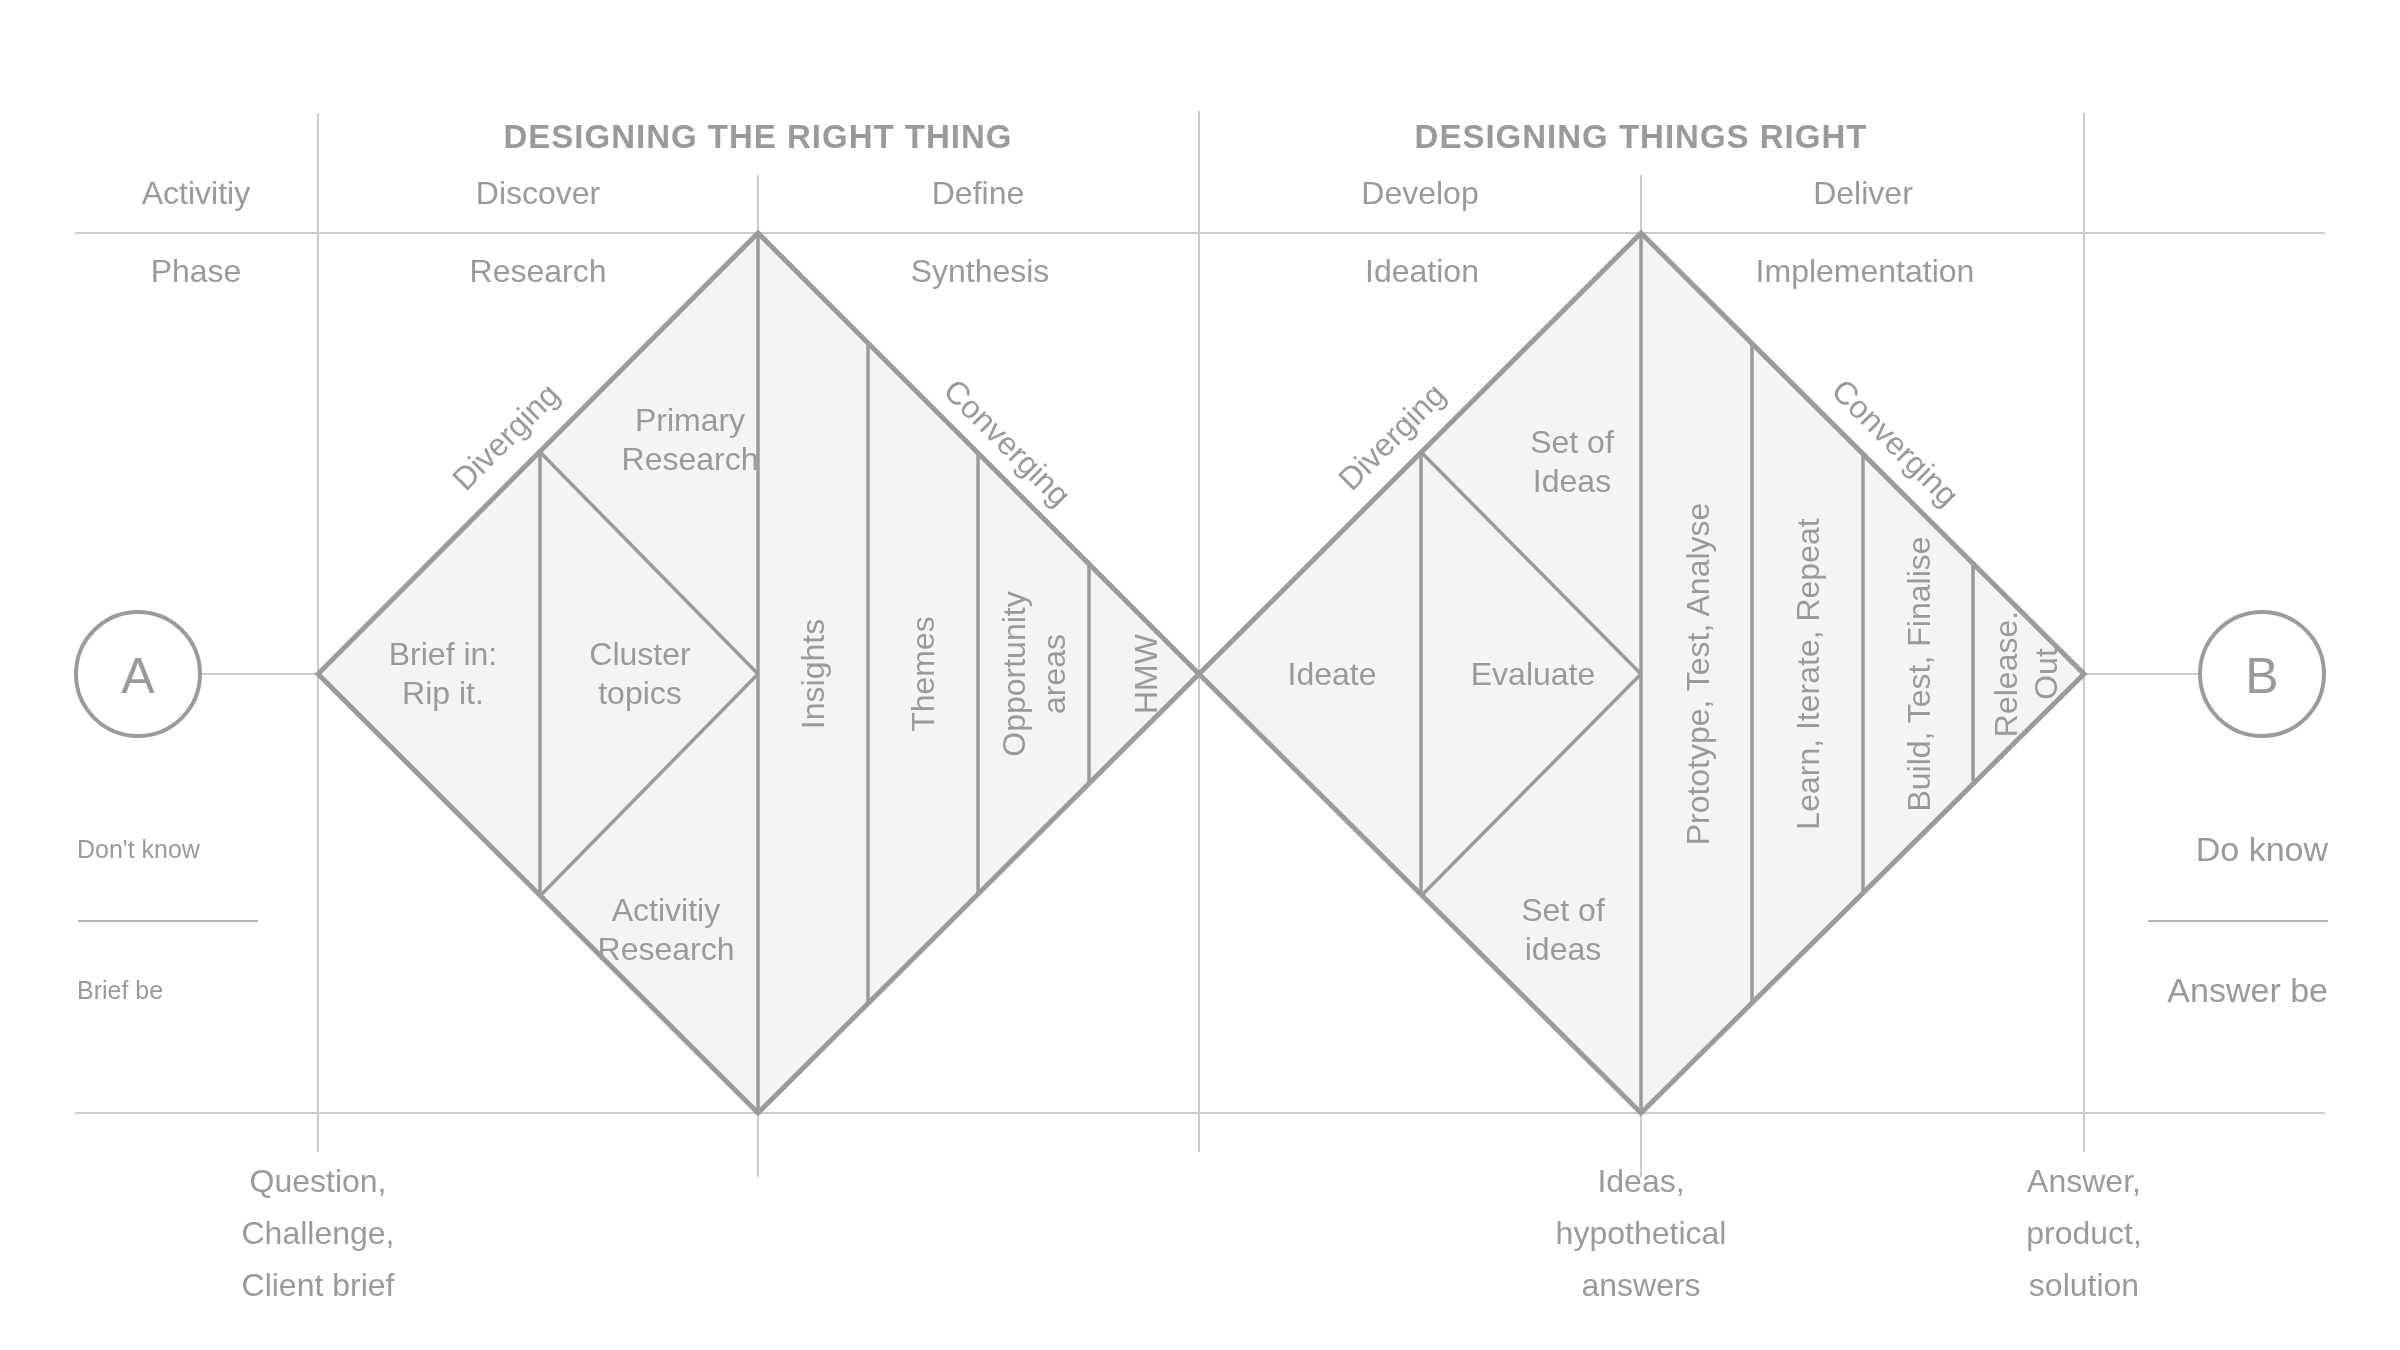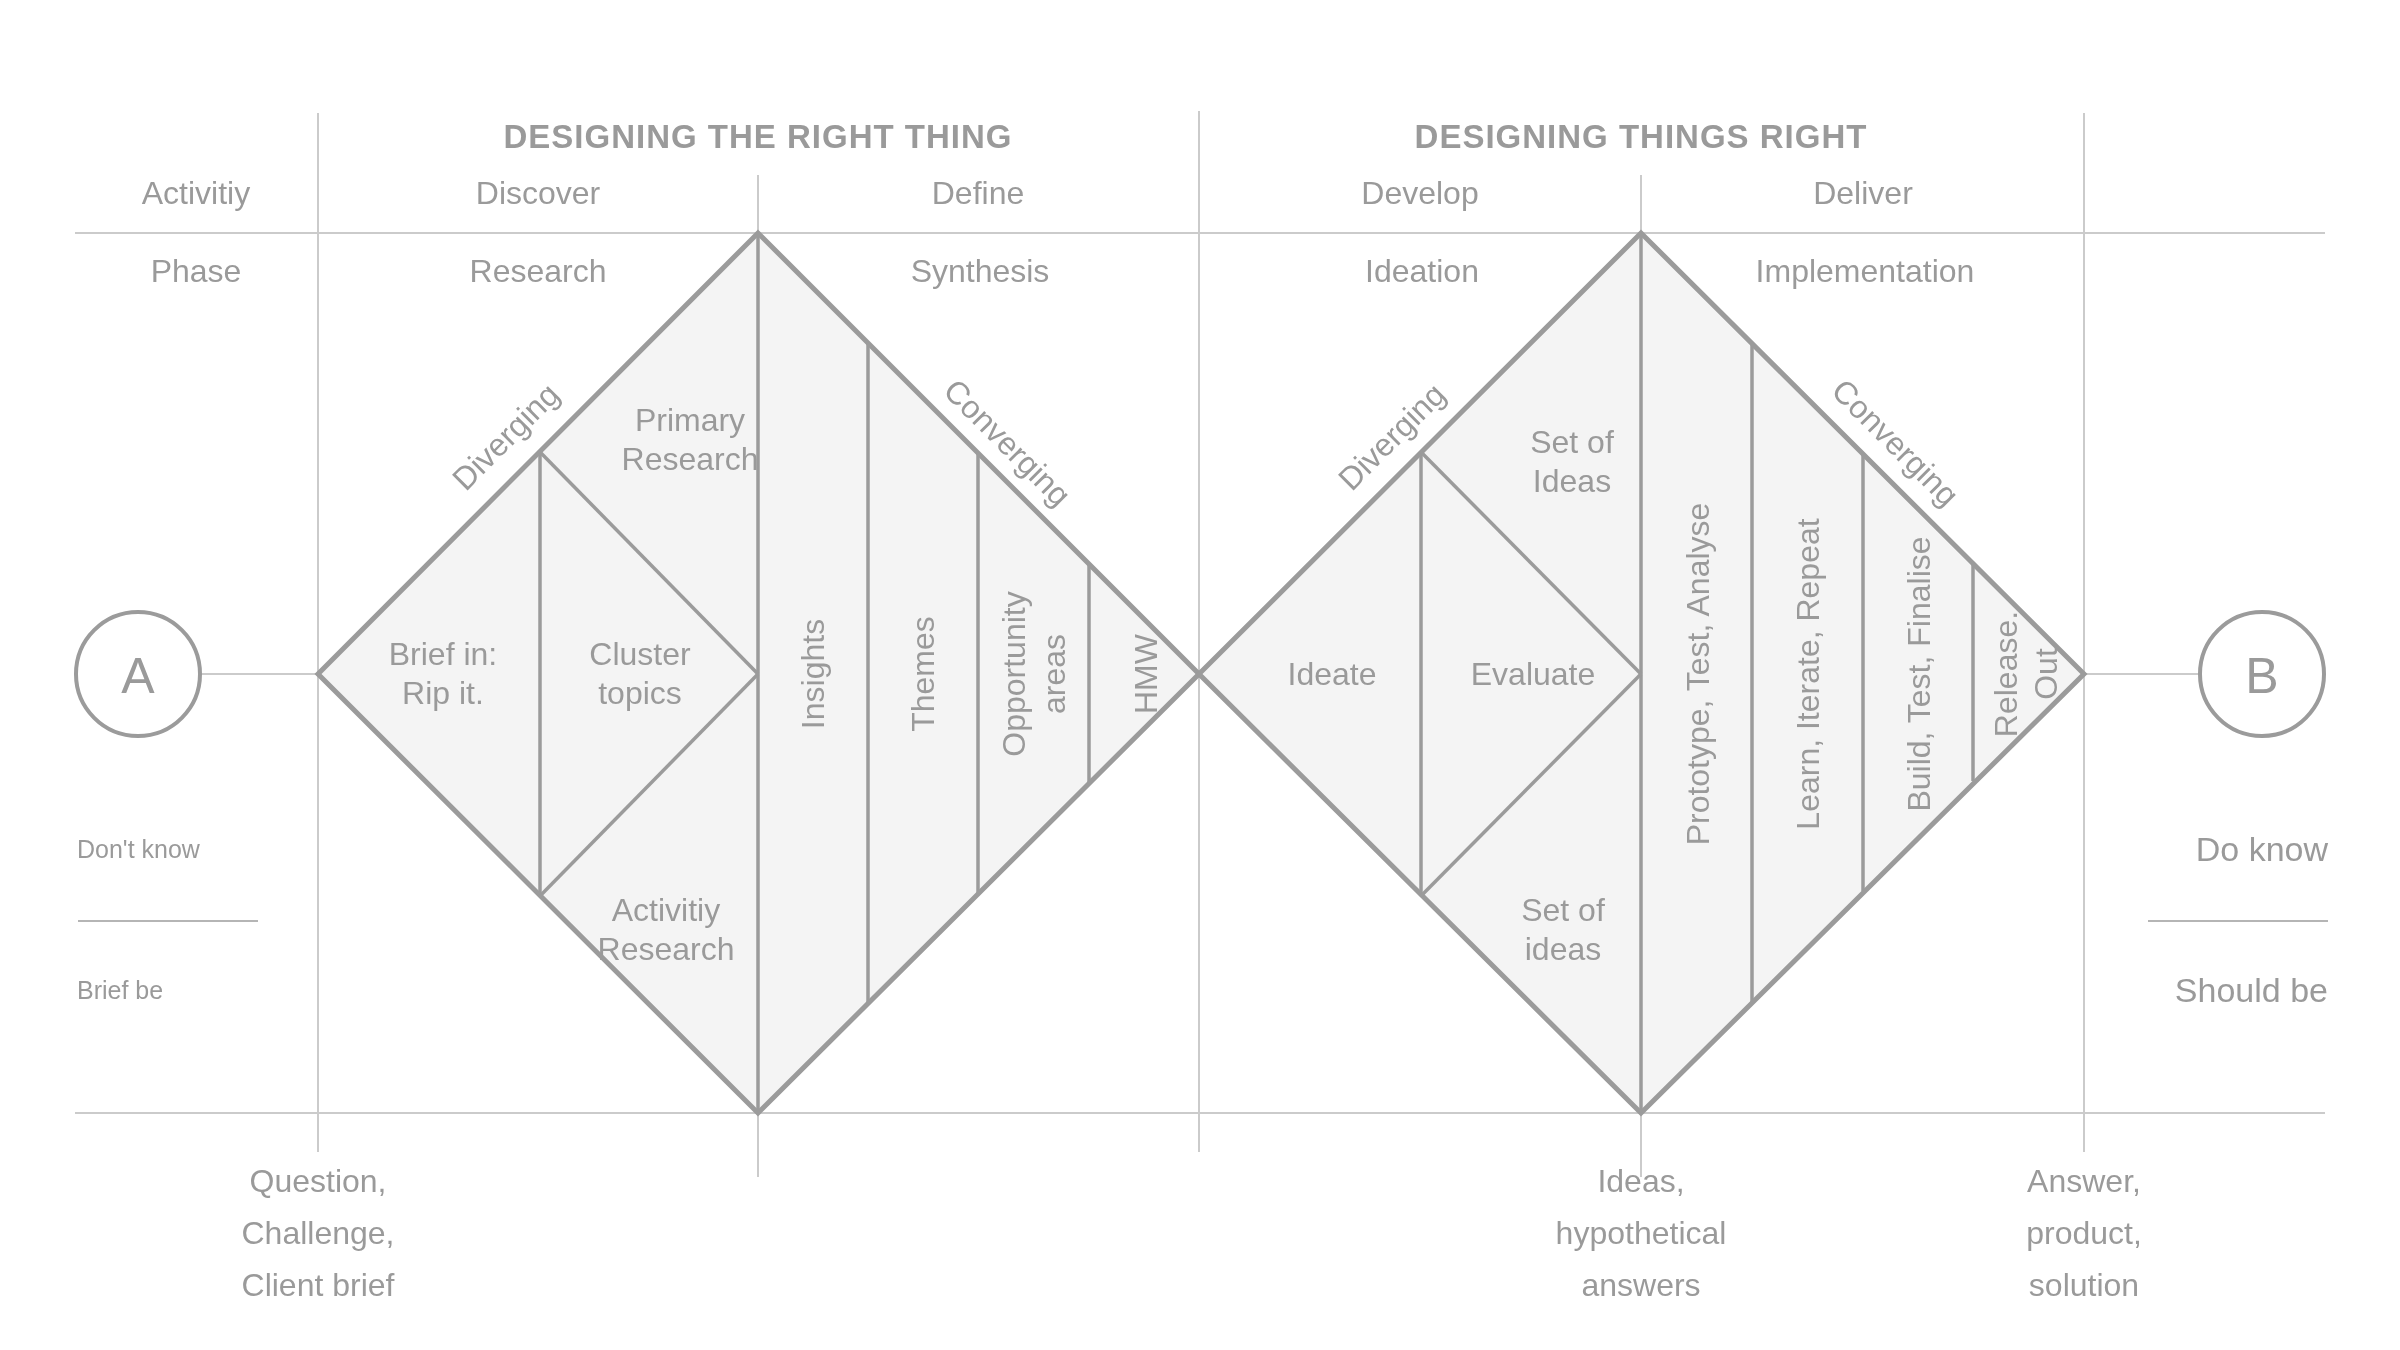--- a/index.html
+++ b/index.html
@@ -124,21 +124,21 @@
   <div class="lbl rot90" style="left:1919px;top:674px">Build, Test, Finalise</div>
   <div class="lbl rot90" style="left:2026px;top:674px">Release.
 Out</div>
 
   <div class="lbl circle-letter" style="left:138px;top:676px">A</div>
   <div class="lbl circle-letter" style="left:2262px;top:676px">B</div>
 
   <div class="lbl leftalign" style="left:77px;top:849px">Don't know</div>
   <div class="lbl leftalign" style="left:77px;top:990px">Brief be</div>
   <div class="lbl rightalign" style="left:2328px;top:849px">Do know</div>
-  <div class="lbl rightalign" style="left:2328px;top:990px">Should be</div>
+  <div class="lbl rightalign" style="left:2328px;top:990px">Answer be</div>
 
   <div class="lbl bottomlbl" style="left:318px;top:1233px">Question,
 Challenge,
 Client brief</div>
   <div class="lbl bottomlbl" style="left:1641px;top:1233px">Ideas,
 hypothetical
 answers</div>
   <div class="lbl bottomlbl" style="left:2084px;top:1233px">Answer,
 product,
 solution</div>

